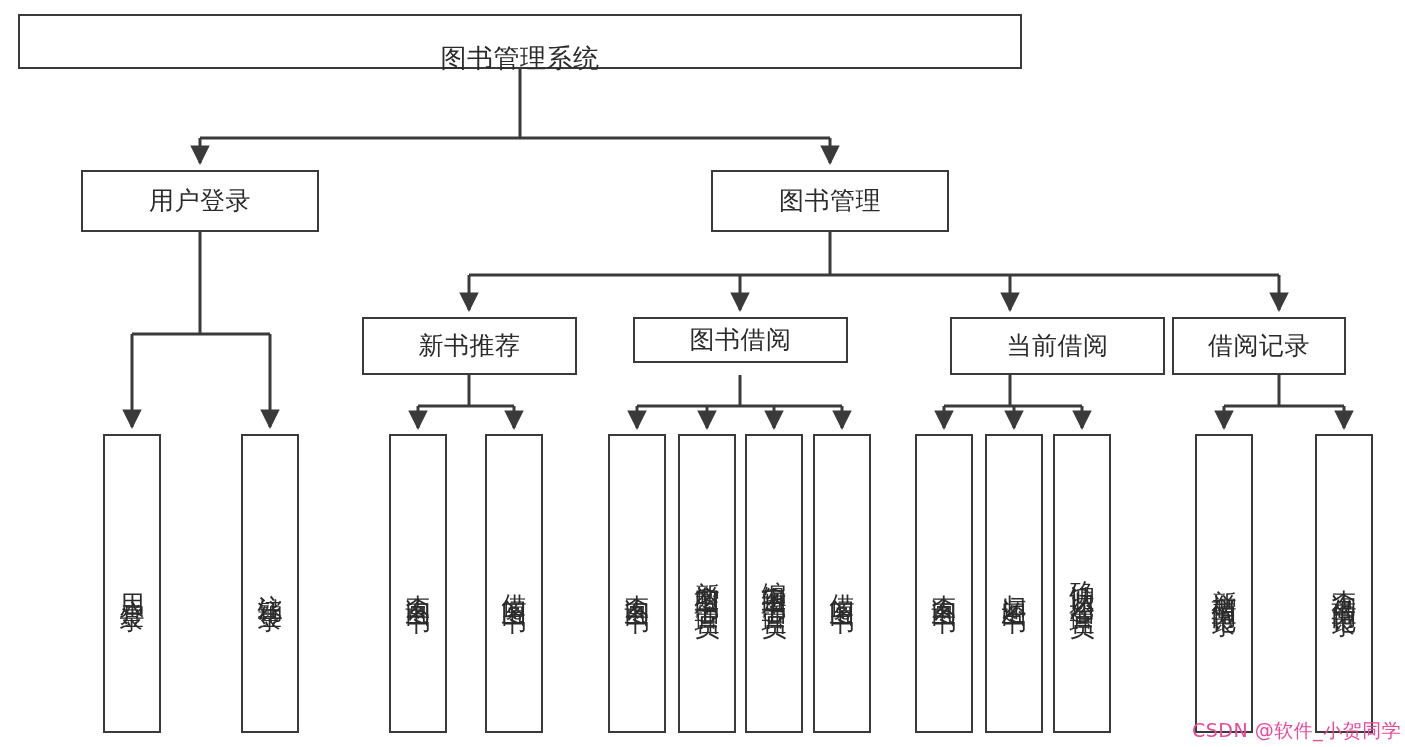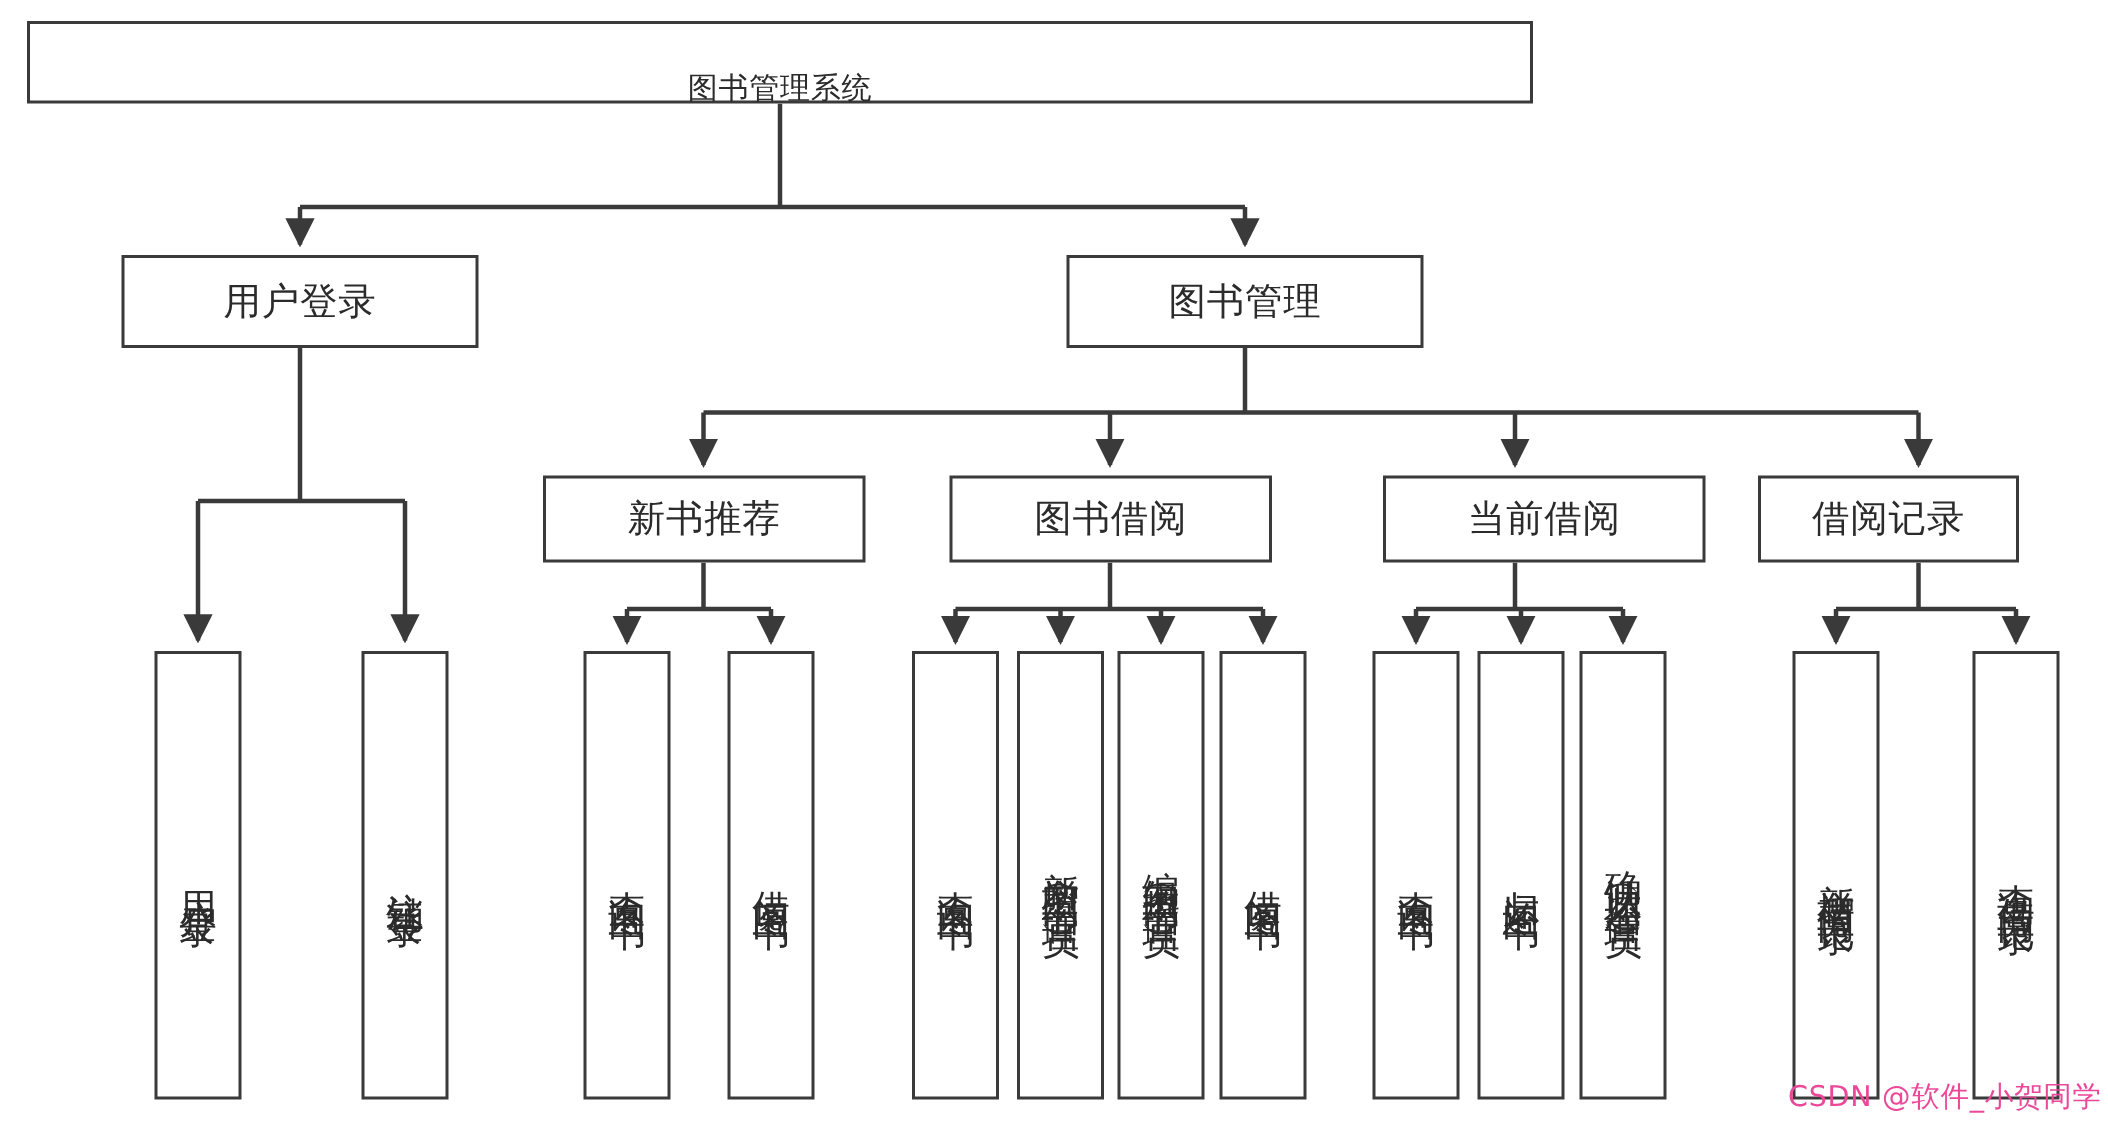--- a/index.html
+++ b/index.html
@@ -52,21 +52,21 @@
   }
   .node.vertical .label {
     writing-mode: vertical-rl;
     text-orientation: upright;
     font-size: 25px;
     letter-spacing: 5px;
     line-height: 1;
     white-space: pre;
   }
   .node.root .label {
-    font-size: 20px;
+    font-size: 26px;
     margin-top: 35px;
   }
   .watermark {
     position: absolute;
     font-size: 19px;
     color: #ec4899;
     white-space: nowrap;
     letter-spacing: 0.5px;
   }
 </style>
@@ -158,24 +158,24 @@
   <div class="node horizontal" style="left:81px; top:170px; width:238px; height:62px;">
     <span class="label">用户登录</span>
   </div>
   <div class="node horizontal" style="left:711px; top:170px; width:238px; height:62px;">
     <span class="label">图书管理</span>
   </div>
 
   <div class="node horizontal" style="left:362px; top:317px; width:215px; height:58px;">
     <span class="label">新书推荐</span>
   </div>
-  <div class="node horizontal" style="left:633px; top:317px; width:215px; height:58px;">
+  <div class="node horizontal" style="left:633px; top:317px; width:215px; height:46px;">
     <span class="label">图书借阅</span>
   </div>
-  <div class="node horizontal" style="left:922px; top:317px; width:215px; height:58px;">
+  <div class="node horizontal" style="left:950px; top:317px; width:215px; height:58px;">
     <span class="label">当前借阅</span>
   </div>
   <div class="node horizontal" style="left:1172px; top:317px; width:174px; height:58px;">
     <span class="label">借阅记录</span>
   </div>
 
   <div class="node vertical" style="left:103px; top:434px; width:58px; height:299px;">
     <span class="label">用户登录</span>
   </div>
   <div class="node vertical" style="left:241px; top:434px; width:58px; height:299px;">

